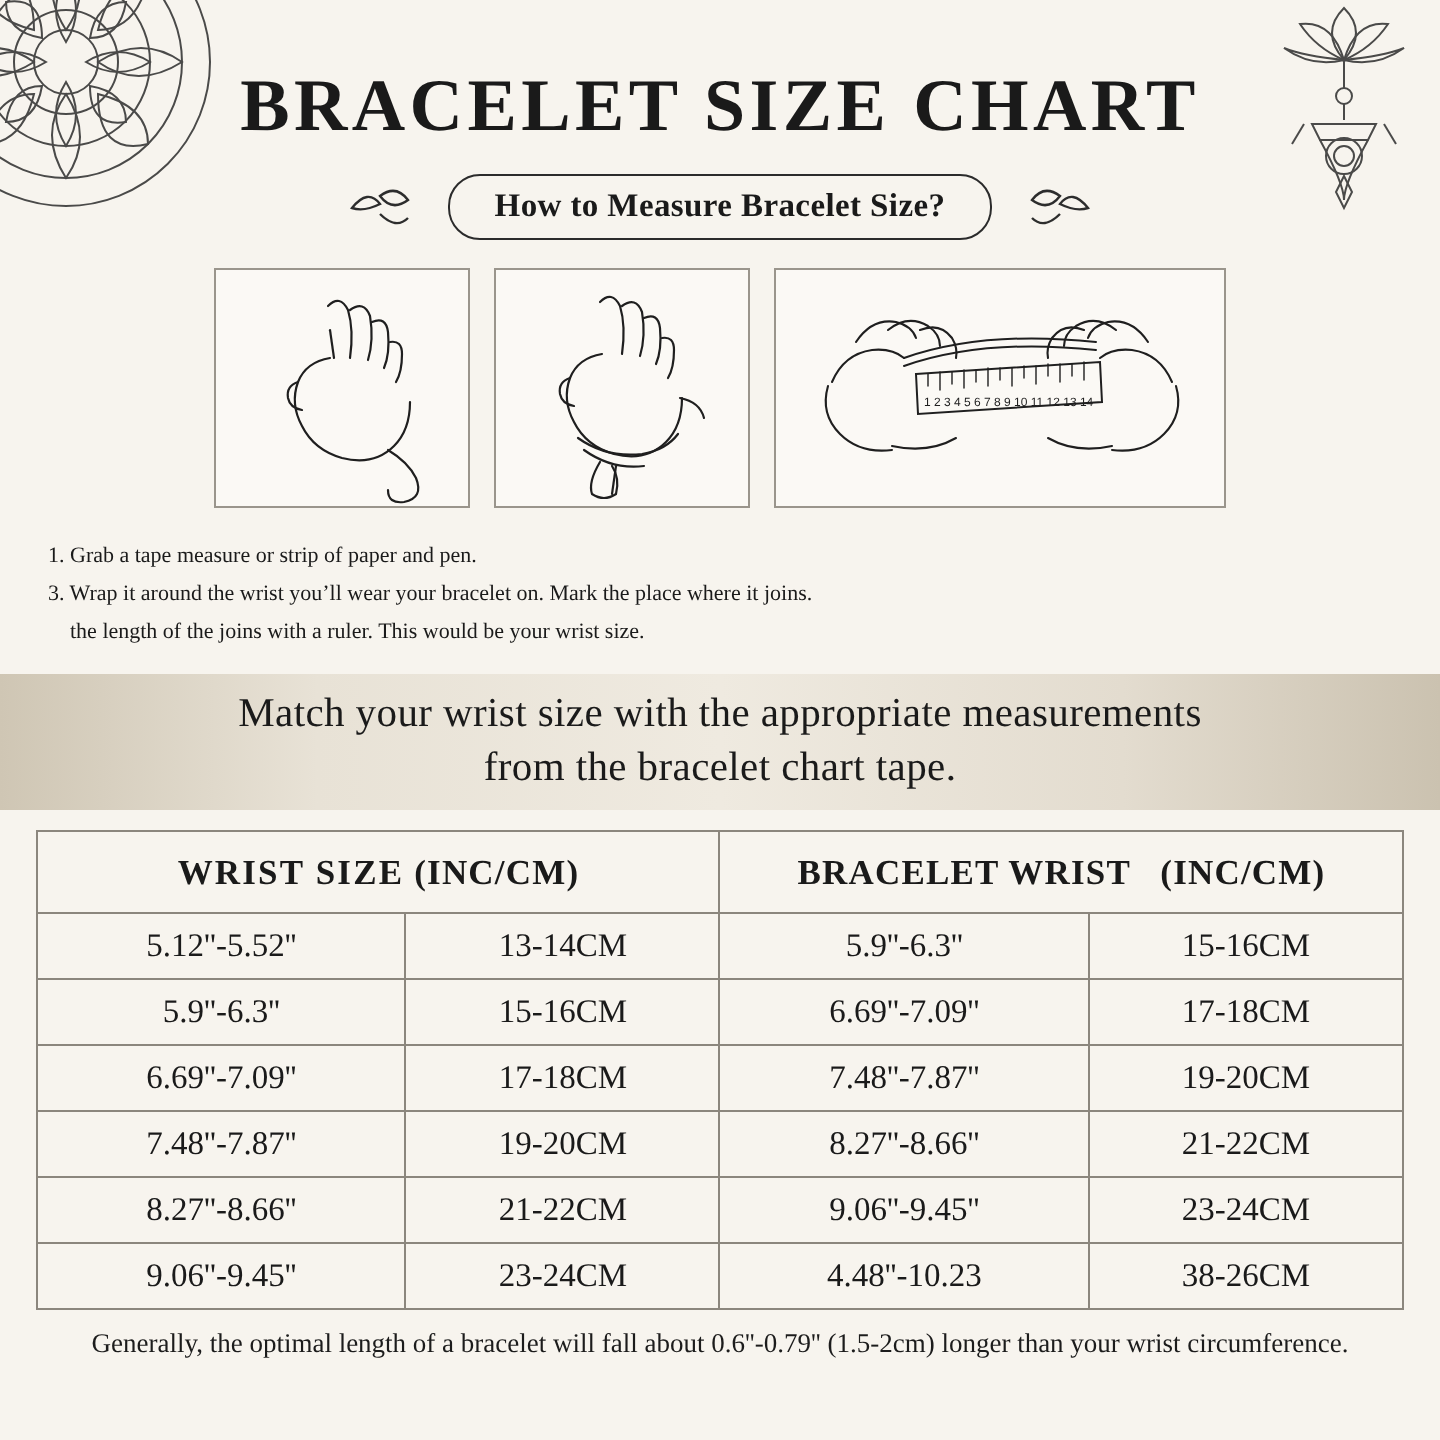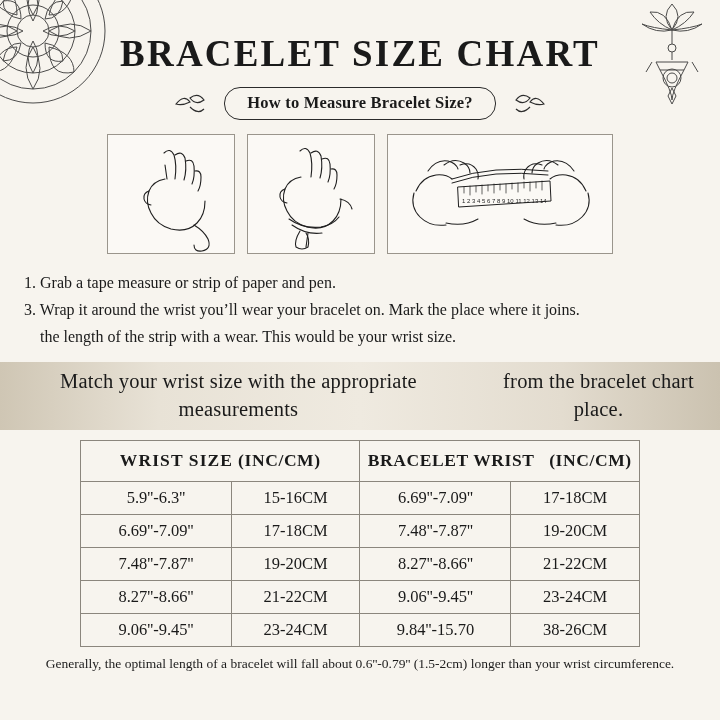--- a/index.html
+++ b/index.html
@@ -68,49 +68,50 @@
     border: 1px solid #9a958c;
     background: #fbf9f5;
     box-sizing: border-box;
   }
   .illus-box.small { width: 128px; height: 120px; }
   .illus-box.wide  { width: 226px; height: 120px; }
 
   
   .steps {
     margin: 16px 24px 0 24px;
-    font-size: 16px;
+    font-size: 11px;
     line-height: 1.62;
   }
   .step {
     display: block;
     margin-bottom: 1px;
     white-space: pre-wrap;
   }
 
   
   .banner {
     margin-top: 12px;
     height: 68px;
     background: linear-gradient(90deg,#cfc6b4 0%,#e8e2d6 22%,#efeae0 50%,#e3dccf 78%,#cbc2b0 100%);
     display: flex;
+    flex-direction: column;
     align-items: center;
     justify-content: center;
     text-align: center;
   }
   .banner div {
     font-size: 20.5px;
     line-height: 1.33;
     letter-spacing: .2px;
   }
 
   
   table {
     border-collapse: collapse;
-    width: 560px;
+    width: 684px;
     margin: 10px auto 0 auto;
     table-layout: fixed;
   }
   th, td {
     border: 1px solid #8b867d;
     text-align: center;
     font-size: 16.5px;
     height: 32px;
     padding: 0;
     font-family: "Liberation Serif", serif;
@@ -269,26 +270,26 @@
         <path d="M64 44 q40 -14 96 -8" stroke-width="1"></path>
       </g>
       <text x="74" y="68" font-family="Liberation Sans, sans-serif" font-size="6" fill="#1f1f1f">1 2 3 4 5 6 7 8 9 10 11 12 13 14</text>
     </svg>
   </div>
 </div>
 
 <div class="steps">
   <span class="step">1. Grab a tape measure or strip of paper and pen.</span>
   <span class="step">3. Wrap it around the wrist you’ll wear your bracelet on. Mark the place where it joins.</span>
-  <span class="step">    the length of the strip with a wear. This would be your wrist size.</span>
+  <span class="step">    the length of the joins with a ruler. This would be your wrist size.</span>
 </div>
 
 <div class="banner">
   <div>Match your wrist size with the appropriate measurements</div>
-  <div>from the bracelet chart place.</div>
+  <div>from the bracelet chart tape.</div>
 </div>
 
 <table>
   <colgroup>
       <col class="c1">
       <col class="c2">
       <col class="c3">
       <col class="c4">
     </colgroup>
   <thead>
@@ -299,20 +300,26 @@
       </th>
       <th colspan="2">
         <span>BRACELET WRIST</span>
         &nbsp;
         <span>(INC/CM)</span>
       </th>
     </tr>
   </thead>
   <tbody>
     <tr>
+      <td>5.12''-5.52''</td>
+      <td>13-14CM</td>
+      <td>5.9''-6.3''</td>
+      <td>15-16CM</td>
+    </tr>
+    <tr>
       <td>5.9''-6.3''</td>
       <td>15-16CM</td>
       <td>6.69''-7.09''</td>
       <td>17-18CM</td>
     </tr>
     <tr>
       <td>6.69''-7.09''</td>
       <td>17-18CM</td>
       <td>7.48''-7.87''</td>
       <td>19-20CM</td>
@@ -325,19 +332,19 @@
     </tr>
     <tr>
       <td>8.27''-8.66''</td>
       <td>21-22CM</td>
       <td>9.06''-9.45''</td>
       <td>23-24CM</td>
     </tr>
     <tr>
       <td>9.06''-9.45''</td>
       <td>23-24CM</td>
-      <td>9.84''-15.70</td>
+      <td>4.48''-10.23</td>
       <td>38-26CM</td>
     </tr>
   </tbody>
 </table>
 
 <div class="footnote">Generally, the optimal length of a bracelet will fall about 0.6''-0.79'' (1.5-2cm) longer than your wrist circumference.</div>
 
 </body></html>

